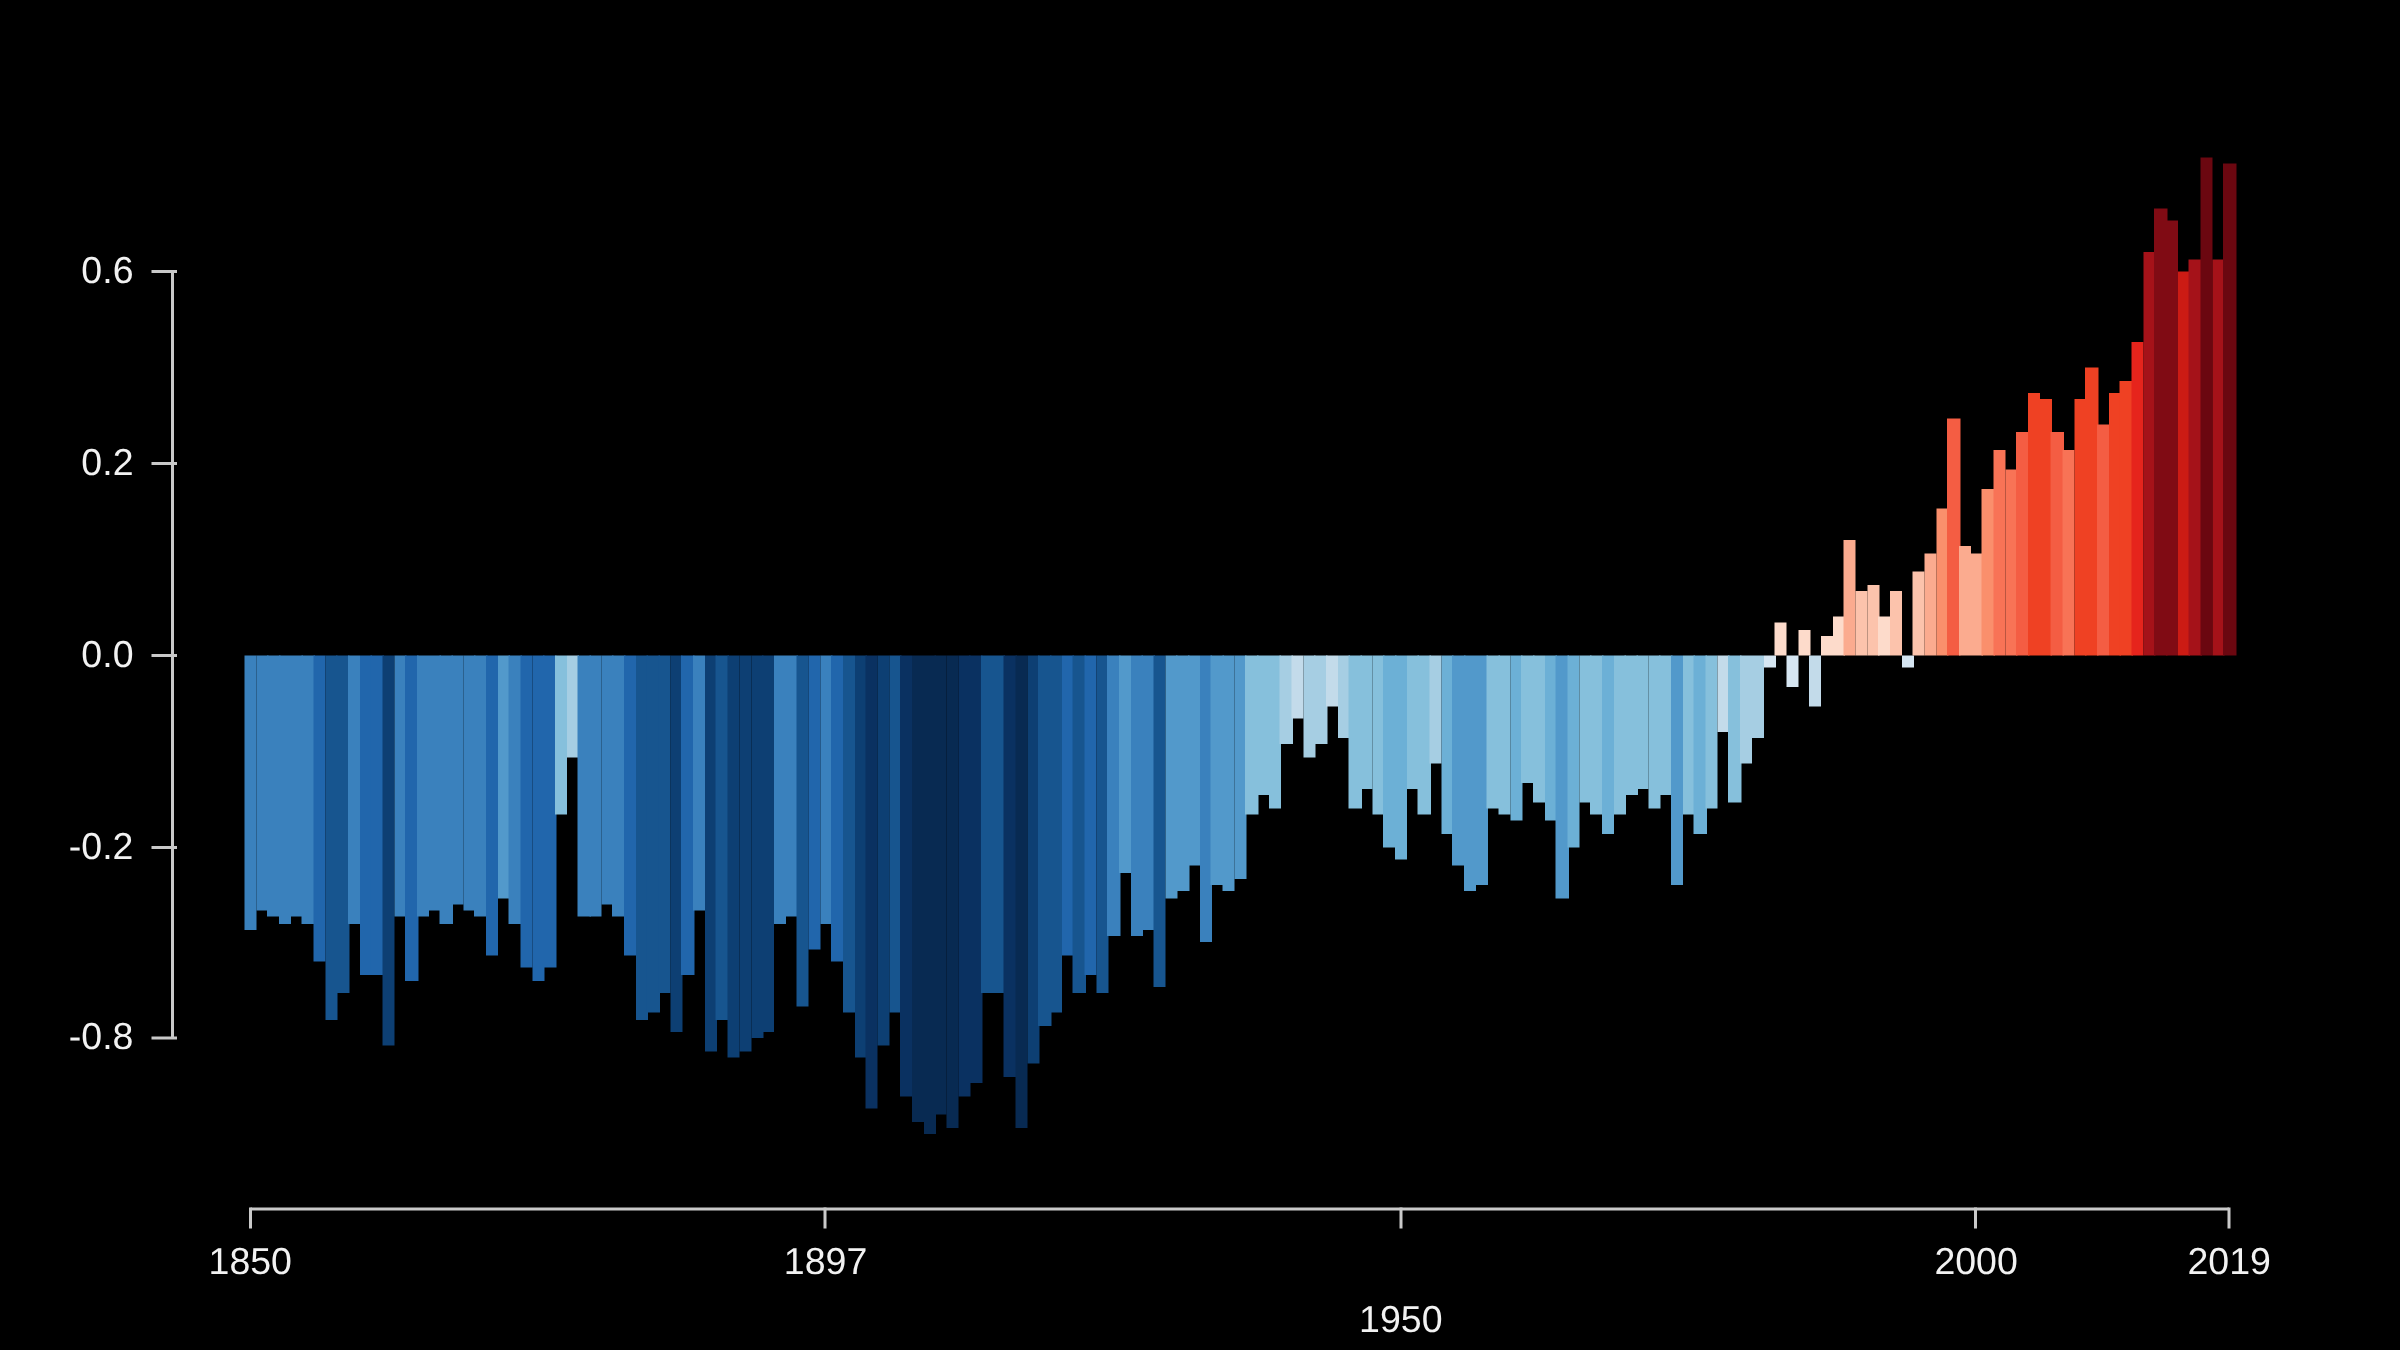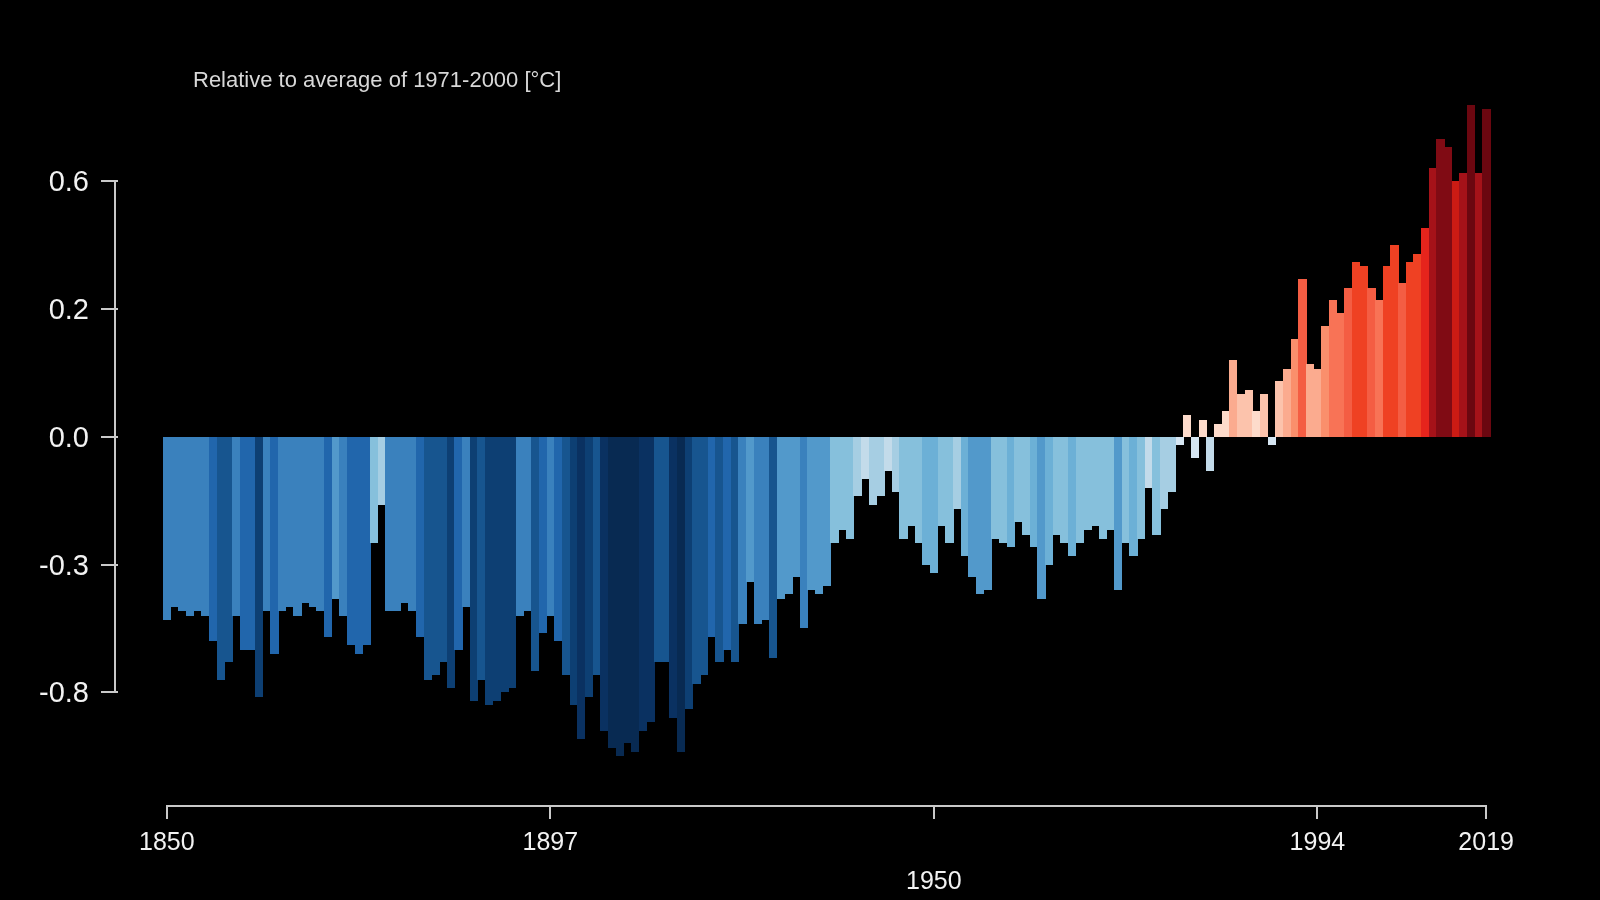--- a/index.html
+++ b/index.html
@@ -73,21 +73,21 @@
     position: absolute;
     left: 0;
     top: 0;
     width: 163px;
     height: 900px;
     pointer-events: none;
   }
   .y-tick-label {
     position: absolute;
     right: 74px;
-    font-size: 29px;
+    font-size: 25px;
     line-height: 25px;
     color: #f2f2f2;
     text-align: center;
     transform: translateY(-50%);
     white-space: nowrap;
   }
   .y-tick-mark {
     position: absolute;
     right: 45px;
     width: 17px;
@@ -129,21 +129,20 @@
     transform: translateX(-50%);
     white-space: nowrap;
   }
 </style>
 </head>
 <body>
 
 <div id="figure">
 
   <div id="title-block">
-    <div id="chart-subtitle">Relative to average of 1971-2000  [°C]</div>
   </div>
 
   <div id="plot">
     <div id="bars">
         <div class="bar" style="left: 0px; top: 340.741px; width: 8.27052px; height: 183.148px; background: rgb(58, 129, 189);"></div>
         <div class="bar" style="left: 7.67052px; top: 340.741px; width: 8.27052px; height: 170.37px; background: rgb(58, 129, 189);"></div>
         <div class="bar" style="left: 15.341px; top: 340.741px; width: 8.27052px; height: 174.63px; background: rgb(58, 129, 189);"></div>
         <div class="bar" style="left: 23.0116px; top: 340.741px; width: 8.27052px; height: 178.889px; background: rgb(58, 129, 189);"></div>
         <div class="bar" style="left: 30.6821px; top: 340.741px; width: 8.27052px; height: 174.63px; background: rgb(58, 129, 189);"></div>
         <div class="bar" style="left: 38.3526px; top: 340.741px; width: 8.27052px; height: 178.889px; background: rgb(58, 129, 189);"></div>
@@ -318,33 +317,33 @@
   </div>
 
   <div id="y-axis">
     <div id="y-spine" style="top: 181.185px; height: 511.111px;"></div>
   <div class="y-tick-label" style="top: 181.185px;">0.6</div>
       <div class="y-tick-mark" style="top: 180.185px;"></div>
       <div class="y-tick-label" style="top: 308.963px;">0.2</div>
       <div class="y-tick-mark" style="top: 307.963px;"></div>
       <div class="y-tick-label" style="top: 436.741px;">0.0</div>
       <div class="y-tick-mark" style="top: 435.741px;"></div>
-      <div class="y-tick-label" style="top: 564.519px;">-0.3</div>
+      <div class="y-tick-label" style="top: 564.519px;">-0.2</div>
       <div class="y-tick-mark" style="top: 563.519px;"></div>
       <div class="y-tick-label" style="top: 692.296px;">-0.8</div>
       <div class="y-tick-mark" style="top: 691.296px;"></div>
     </div>
 
   <div id="x-axis">
     <div id="x-spine" style="left: 166.835px; width: 1319.33px; top: 805px;"></div>
   <div class="x-tick-mark" style="left: 165.835px; top: 805px;"></div>
       <div class="x-tick-label" style="left: 166.835px; top: 829px;">1850</div>
       <div class="x-tick-mark" style="left: 549.361px; top: 805px;"></div>
       <div class="x-tick-label" style="left: 550.361px; top: 829px;">1897</div>
       <div class="x-tick-mark" style="left: 932.887px; top: 805px;"></div>
       <div class="x-tick-label" style="left: 933.887px; top: 868px;">1950</div>
       <div class="x-tick-mark" style="left: 1316.41px; top: 805px;"></div>
-      <div class="x-tick-label" style="left: 1317.41px; top: 829px;">1994</div>
+      <div class="x-tick-label" style="left: 1317.41px; top: 829px;">2000</div>
       <div class="x-tick-mark" style="left: 1485.16px; top: 805px;"></div>
       <div class="x-tick-label" style="left: 1486.16px; top: 829px;">2019</div>
     </div>
 
 </div>
 
 </body></html>

